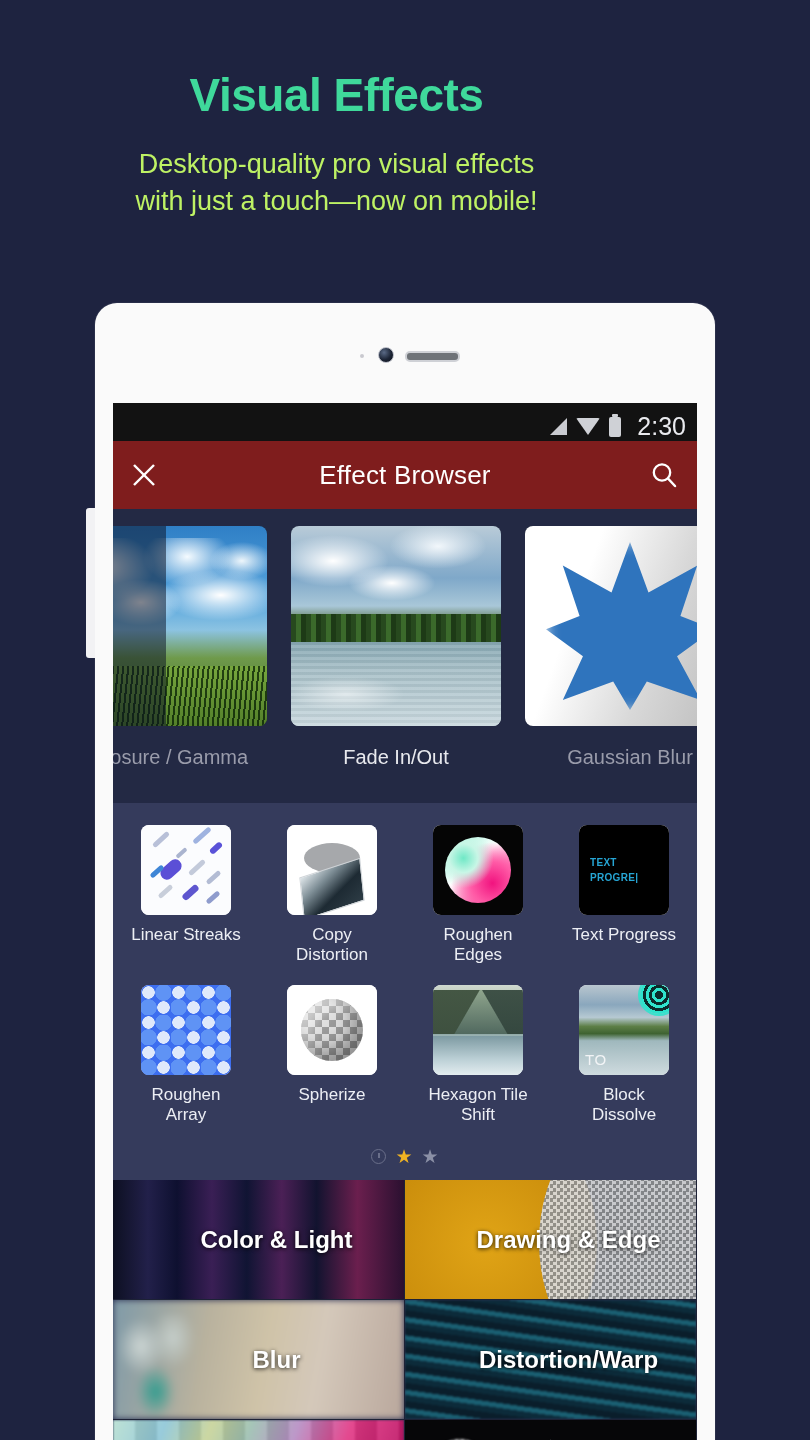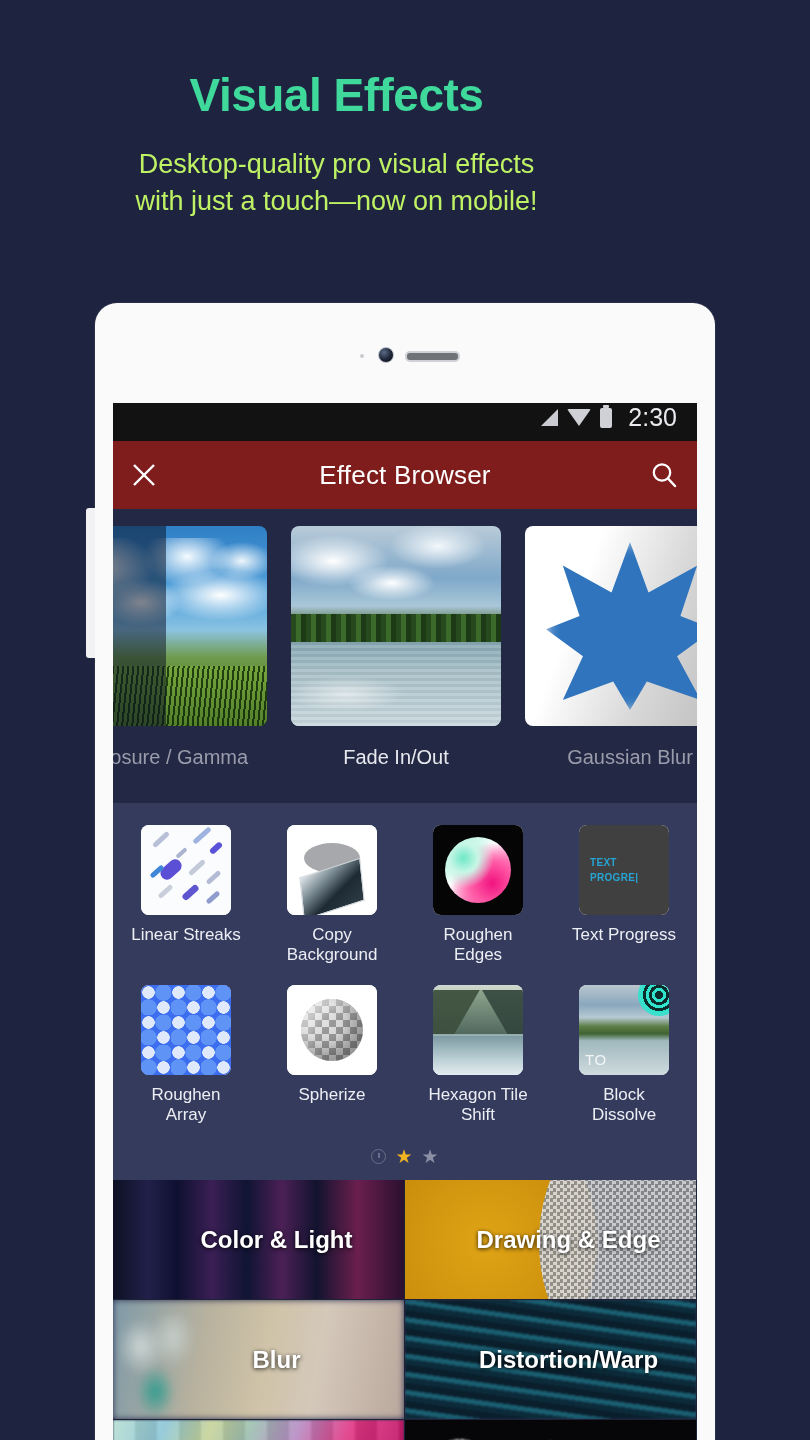--- a/index.html
+++ b/index.html
@@ -58,22 +58,22 @@
   
   .screen {
     position:absolute; left:18px; top:100px;
     width:584px; height:1060px;
     overflow:hidden; background:#2b3052;
   }
 
   
   .statusbar {
     height:38px; background:#121212;
-    display:flex; align-items:flex-start; justify-content:flex-end;
-    padding-right:20px;
+    display:flex; align-items:flex-end; justify-content:flex-end;
+    padding-right:11px;
   }
   .sb-icons { display:flex; align-items:center; gap:9px; }
   .icon-signal {
     width:0; height:0;
     border-left:17px solid transparent;
     border-bottom:17px solid #c9cbd0;
   }
   .icon-wifi {
     width:0; height:0;
     border-left:12px solid transparent;
@@ -239,21 +239,21 @@
   .a-rough { position:absolute; inset:0; background:#050505; }
   .a-rough .blob {
     position:absolute; left:50%; top:50%; width:66px; height:66px;
     margin:-33px 0 0 -33px; border-radius:50%;
     background:
       radial-gradient(circle at 28% 32%, #6fe8c6 0%, #c8f6e6 22%, rgba(255,255,255,0) 46%),
       radial-gradient(circle at 72% 70%, #f1137f 0%, #ff5aa6 32%, rgba(255,255,255,0) 62%),
       linear-gradient(140deg, #8ff0d2 0%, #ffffff 42%, #f51a86 100%);
     filter:blur(0.4px);
   }
-  .a-text { position:absolute; inset:0; background:#404040;
+  .a-text { position:absolute; inset:0; background:#000000;
     display:flex; flex-direction:column; justify-content:center;
     padding-left:11px; }
   .a-text b {
     color:#26a5d4; font-size:10px; font-weight:bold;
     letter-spacing:0.3px; line-height:1.5; display:block;
   }
   .a-hex { position:absolute; inset:0;
     background:#3d6ef0;
     background-image:
       radial-gradient(circle at 25% 25%, #dfe9fb 0 6px, rgba(0,0,0,0) 6.5px),
@@ -497,21 +497,21 @@
           <div class="cell-label">Linear Streaks</div>
         </div>
 
         <div class="cell">
           <div class="cell-thumb">
             <div class="a-copy">
               <div class="ell"></div>
               <div class="plate"></div>
             </div>
           </div>
-          <div class="cell-label">Copy Background</div>
+          <div class="cell-label">Copy Distortion</div>
         </div>
 
         <div class="cell">
           <div class="cell-thumb">
             <div class="a-rough">
               <div class="blob"></div>
             </div>
           </div>
           <div class="cell-label">Roughen Edges</div>
         </div>

